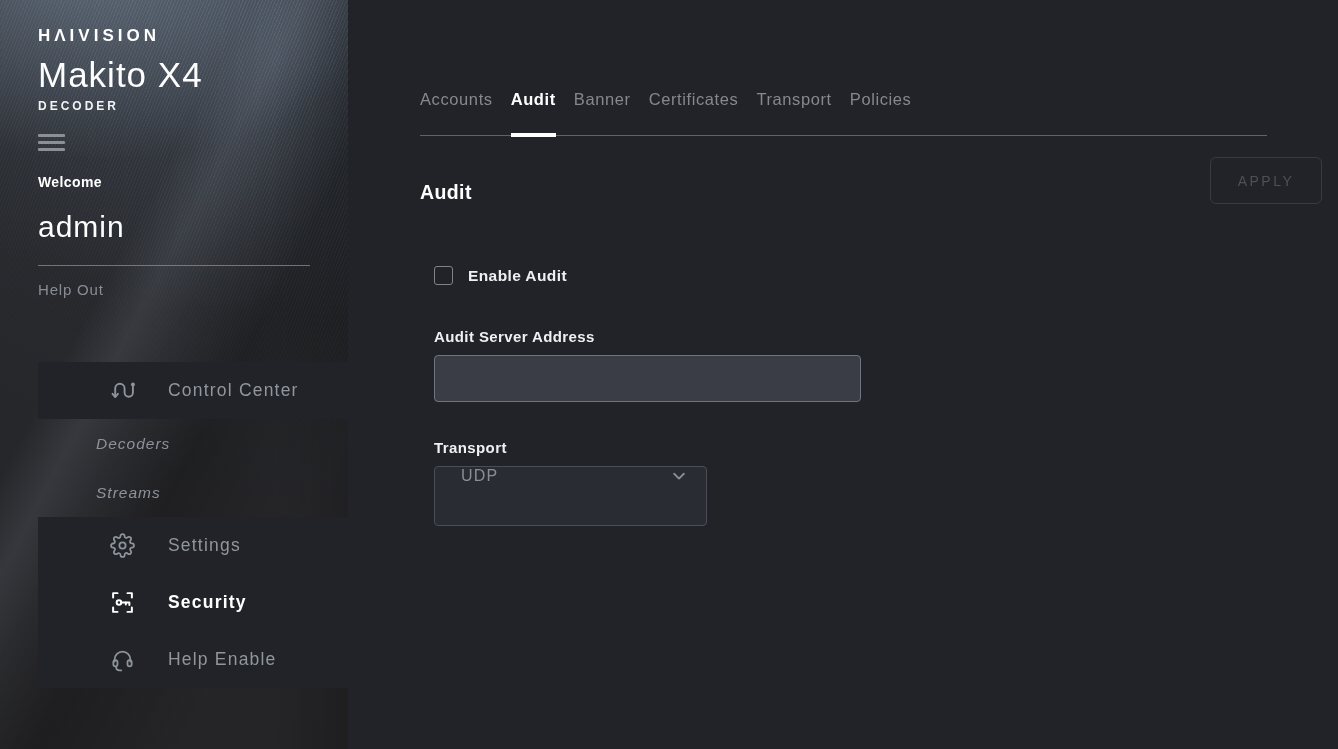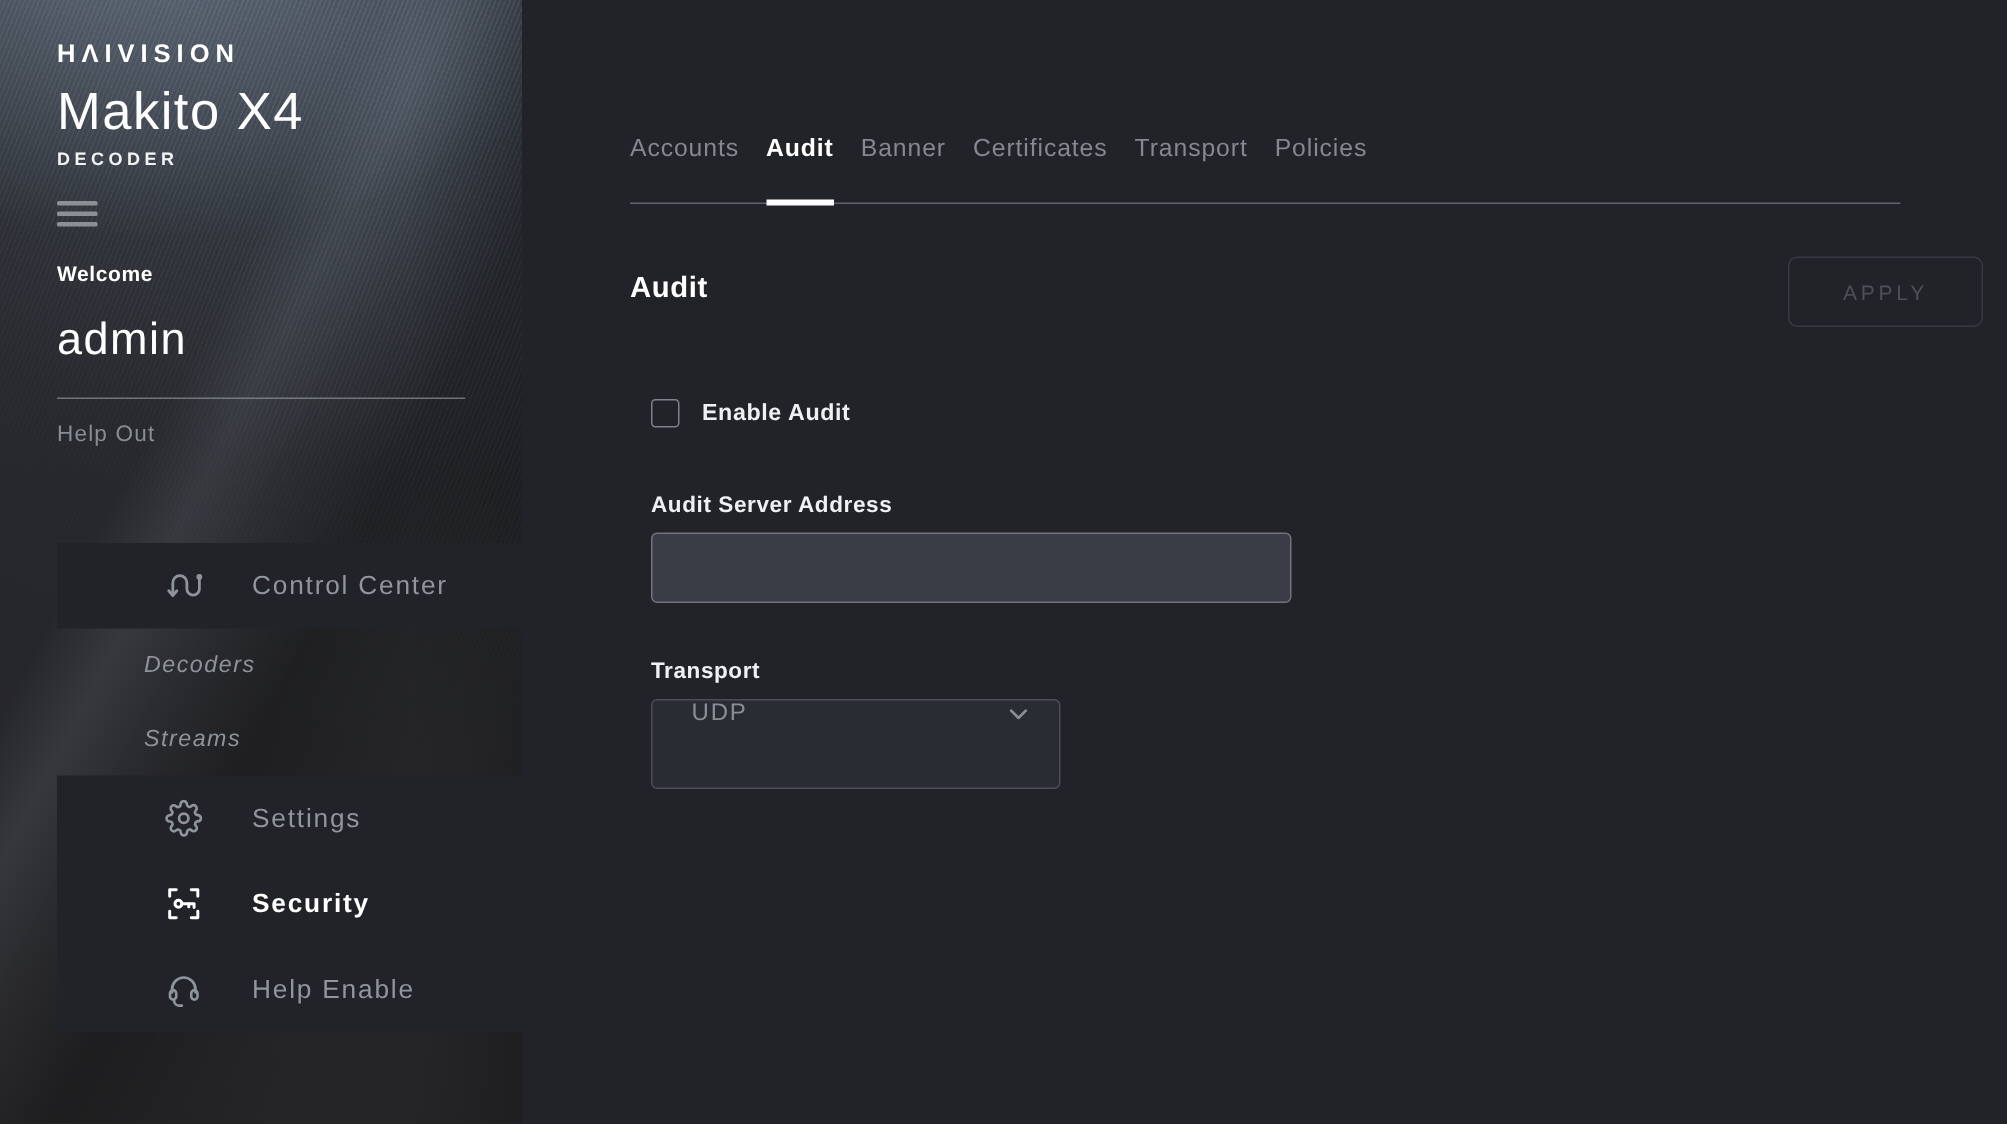--- a/index.html
+++ b/index.html
@@ -65,22 +65,22 @@
 
   .tabs { display:flex; gap:18px; padding-top:90px; width:847px; border-bottom:1px solid #60636e; }
   .tab { position:relative; font-size:16.5px; letter-spacing:0.6px; color:#84888f; padding-bottom:26px; cursor:pointer; }
   .tab.active { color:#ffffff; font-weight:600; }
   .tab.active::after { content:""; position:absolute; left:0; right:0; bottom:-2px; height:4px; background:#ffffff; }
 
   .page-head { margin-top:45px; }
   .page-title { font-size:19.5px; font-weight:700; letter-spacing:0.4px; color:#fff; }
 
   .apply-btn {
-    position:absolute; top:171px; right:16px;
-    width:130px; height:47px;
+    position:absolute; top:157px; right:16px;
+    width:112px; height:47px;
     background:transparent;
     border:1px solid #383b43; border-radius:6px;
     color:#4c5059; font-family:"Liberation Sans", sans-serif;
     font-size:14px; letter-spacing:2.5px; cursor:pointer;
   }
 
   .form { margin-left:14px; }
   .check-row { margin-top:62px; display:flex; align-items:center; cursor:pointer; width:max-content; }
   .checkbox { width:19px; height:19px; border:1px solid #7e828a; border-radius:3px; background:transparent; }
   .check-label { margin-left:15px; font-size:15.5px; font-weight:600; letter-spacing:0.4px; color:#eef0f2; }

